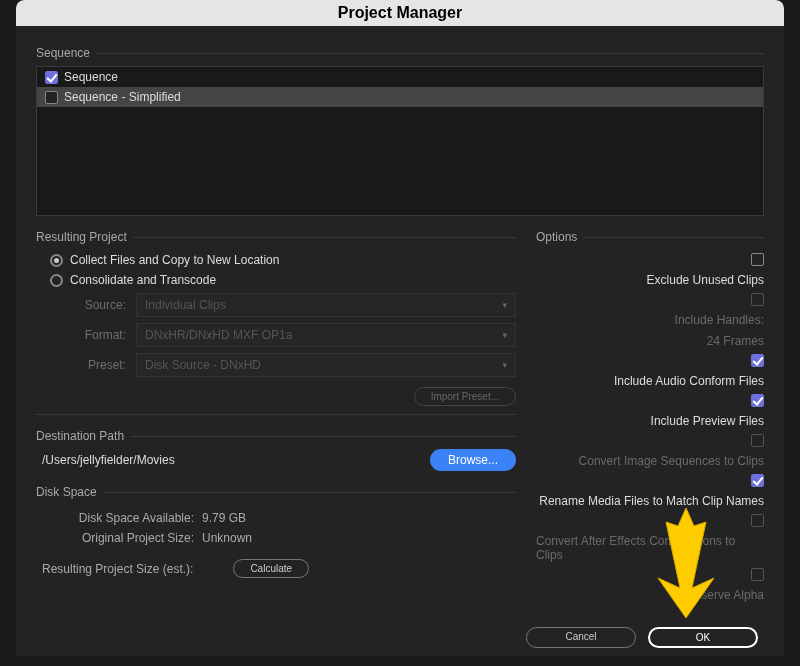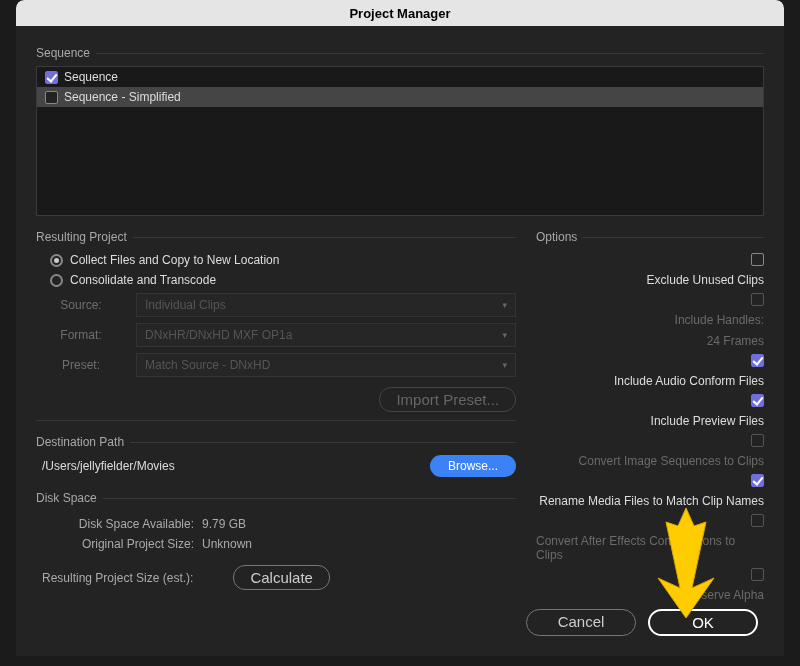--- a/index.html
+++ b/index.html
@@ -19,21 +19,21 @@
       border-radius: 8px 8px 0 0;
       overflow: hidden;
     }
     .titlebar {
       background: #e5e5e5;
       height: 26px;
       display: flex;
       align-items: center;
       justify-content: center;
       color: #000;
-      font-size: 13px;
+      font-size: 16px;
       font-weight: 600;
       border-radius: 8px 8px 0 0;
     }
     .content {
       padding: 20px 20px 14px 20px;
     }
     .fieldset {
       border: none;
       position: relative;
       padding-top: 8px;
@@ -105,40 +105,40 @@
     .checkbox.dim { border-color: #555; }
     .checkbox.checked { background: #6f6fdc; border-color: #6f6fdc; }
     .checkbox.checked::after {
       content: ""; position: absolute;
       left: 3px; top: 0px; width: 4px; height: 8px;
       border: solid #fff; border-width: 0 2px 2px 0;
       transform: rotate(40deg);
     }
 
     .formrow { display: flex; align-items: center; margin: 6px 0; }
-    .formrow .lbl { width: 100px; text-align: center; padding-right: 10px; color: #6e6e6e; }
+    .formrow .lbl { width: 100px; text-align: right; padding-right: 10px; color: #6e6e6e; }
     .dropdown {
       flex: 1;
       background: #2b2b2b;
       color: #777;
       border-radius: 0;
       padding: 4px 8px;
       display: flex; justify-content: space-between; align-items: center;
       border: 1px solid #333;
     }
     .dropdown.dim { color: #555; background: #262626; }
     .chev { font-size: 9px; color: #666; }
 
     .btn {
       border: 1px solid #777;
       border-radius: 12px;
       padding: 3px 16px;
       color: #ccc;
       background: transparent;
-      font-size: 15px;
+      font-size: 10px;
       text-align: center;
       display: inline-block;
     }
     .btn.dim { border-color: #444; color: #666; }
     .btn-blue {
       background: #3b82f6;
       border-radius: 12px;
       color: #fff;
       border: none;
       padding: 4px 18px;
@@ -151,21 +151,21 @@
 
     .ds-row { display: flex; margin: 6px 0; }
     .ds-lbl { width: 166px; text-align: right; color: #aaa; padding-right: 8px; }
     .ds-val { color: #aaa; }
 
     .calc-row { display: flex; align-items: center; margin-top: 14px; }
     .calc-lbl { color: #aaa; flex: 0 0 auto; padding-right: 40px; padding-left: 6px; }
 
     .footer {
       position: absolute;
-      bottom: 20px; right: 26px;
+      bottom: 8px; right: 26px;
       display: flex; gap: 12px;
     }
     .footer .btn { width: 110px; border-radius: 14px; }
     .footer .ok { border: 2px solid #fff; color: #fff; font-weight: 500; }
 
     .resulting-box { border-bottom: 1px solid #383838; padding-bottom: 8px; margin-bottom: 14px; }
 
     .arrow {
       position: absolute;
       right: 68px; bottom: 38px;
@@ -227,21 +227,21 @@
             <div class="formrow">
               <span class="lbl">Format:</span>
               <div class="dropdown dim">
                 <span>DNxHR/DNxHD MXF OP1a</span>
                 <span class="chev">▾</span>
               </div>
             </div>
             <div class="formrow">
               <span class="lbl">Preset:</span>
               <div class="dropdown dim">
-                <span>Match Source - DNxHD</span>
+                <span>Disk Source - DNxHD</span>
                 <span class="chev">▾</span>
               </div>
             </div>
             <div class="btn-row">
               <span class="btn dim">Import Preset...</span>
             </div>
           </div>
         </div>
 
         <div class="fieldset">

